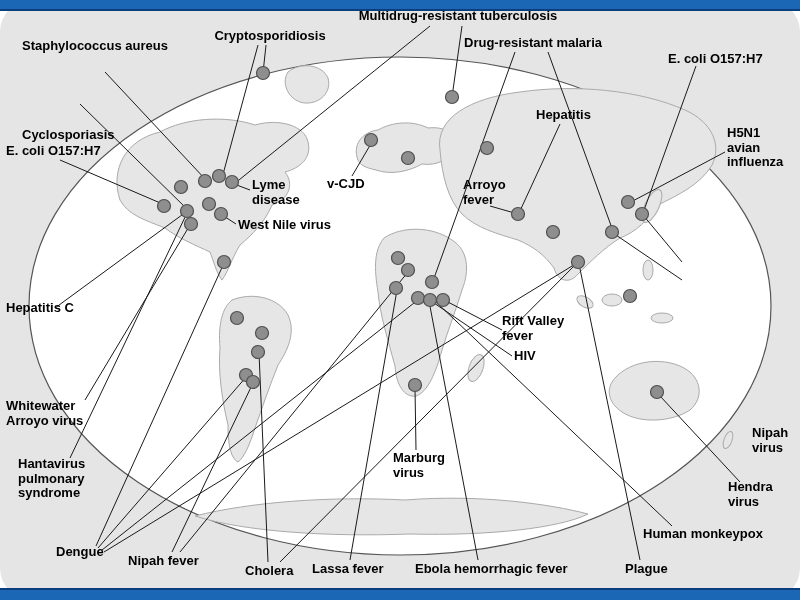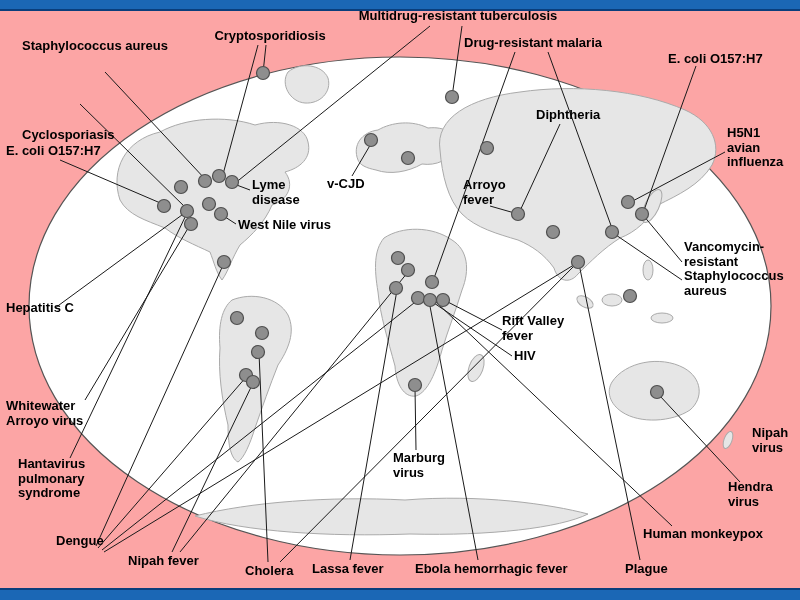--- a/index.html
+++ b/index.html
@@ -1,16 +1,16 @@
 <!DOCTYPE html>
 <html><head>
 <meta charset="utf-8">
 <style>
   html,body{margin:0;padding:0;width:800px;height:600px;background:#fff;overflow:hidden;}
-  .slide{position:relative;width:800px;height:600px;background:#fca5a5;font-family:"Liberation Sans",sans-serif;}
+  .slide{position:relative;width:800px;height:600px;background:#e5e5e5;font-family:"Liberation Sans",sans-serif;border-radius:32px;}
   .bar{position:absolute;left:0;width:800px;}
   .bar.top{top:0;height:9px;border-bottom:2px solid #0a3e7c;}
   .bar.bottom{bottom:0;height:10px;border-top:2px solid #0a3e7c;}
   svg.map{position:absolute;left:0;top:0;}
   #labels-layer{position:absolute;left:0;top:0;width:800px;height:600px;pointer-events:none;}
   .map-label{position:absolute;font-weight:bold;font-size:13px;line-height:1.12;color:#000;white-space:nowrap;}
   .map-label.center{transform:translateX(-50%);text-align:center;}
 </style>
 </head>
 <body>
@@ -131,47 +131,41 @@
       <div class="map-label" style="left: 22px; top: 88px; color: rgb(0, 0, 0); margin-top: 40px;">
         <div>Cyclosporiasis</div>
       </div>
       <div class="map-label" style="left: 668px; top: 52px; color: rgb(0, 0, 0);">
         <div>E. coli O157:H7</div>
       </div>
       <div class="map-label" style="left: 6px; top: 144px; color: rgb(0, 0, 0);">
         <div>E. coli O157:H7</div>
       </div>
       <div class="map-label" style="left: 536px; top: 108px; color: rgb(0, 0, 0);">
-        <div>Diphtheria</div>
+        <div>Hepatitis</div>
       </div>
       <div class="map-label" style="left: 727px; top: 126px; color: rgb(0, 0, 0);">
         <div>H5N1</div>
         <div>avian</div>
         <div>influenza</div>
       </div>
       <div class="map-label" style="left: 252px; top: 178px; color: rgb(0, 0, 0);">
         <div>Lyme</div>
         <div>disease</div>
       </div>
       <div class="map-label" style="left: 327px; top: 177px; color: rgb(0, 0, 0);">
         <div>v-CJD</div>
       </div>
       <div class="map-label" style="left: 463px; top: 178px; color: rgb(0, 0, 0);">
         <div>Arroyo</div>
         <div>fever</div>
       </div>
       <div class="map-label" style="left: 238px; top: 218px; color: rgb(0, 0, 0);">
         <div>West Nile virus</div>
       </div>
-      <div class="map-label" style="left: 684px; top: 240px; color: rgb(0, 0, 0);">
-        <div>Vancomycin-</div>
-        <div>resistant</div>
-        <div>Staphylococcus</div>
-        <div>aureus</div>
-      </div>
       <div class="map-label" style="left: 6px; top: 301px; color: rgb(0, 0, 0);">
         <div>Hepatitis C</div>
       </div>
       <div class="map-label" style="left: 502px; top: 314px; color: rgb(0, 0, 0);">
         <div>Rift Valley</div>
         <div>fever</div>
       </div>
       <div class="map-label" style="left: 514px; top: 349px; color: rgb(0, 0, 0);">
         <div>HIV</div>
       </div>
@@ -189,21 +183,21 @@
         <div>syndrome</div>
       </div>
       <div class="map-label" style="left: 393px; top: 451px; color: rgb(0, 0, 0);">
         <div>Marburg</div>
         <div>virus</div>
       </div>
       <div class="map-label" style="left: 728px; top: 480px; color: rgb(0, 0, 0);">
         <div>Hendra</div>
         <div>virus</div>
       </div>
-      <div class="map-label" style="left: 56px; top: 534px; color: rgb(0, 0, 0);">
+      <div class="map-label" style="left: 56px; top: 545px; color: rgb(0, 0, 0);">
         <div>Dengue</div>
       </div>
       <div class="map-label" style="left: 128px; top: 554px; color: rgb(0, 0, 0);">
         <div>Nipah fever</div>
       </div>
       <div class="map-label" style="left: 643px; top: 527px; color: rgb(0, 0, 0);">
         <div>Human monkeypox</div>
       </div>
       <div class="map-label" style="left: 245px; top: 564px; color: rgb(0, 0, 0);">
         <div>Cholera</div>

